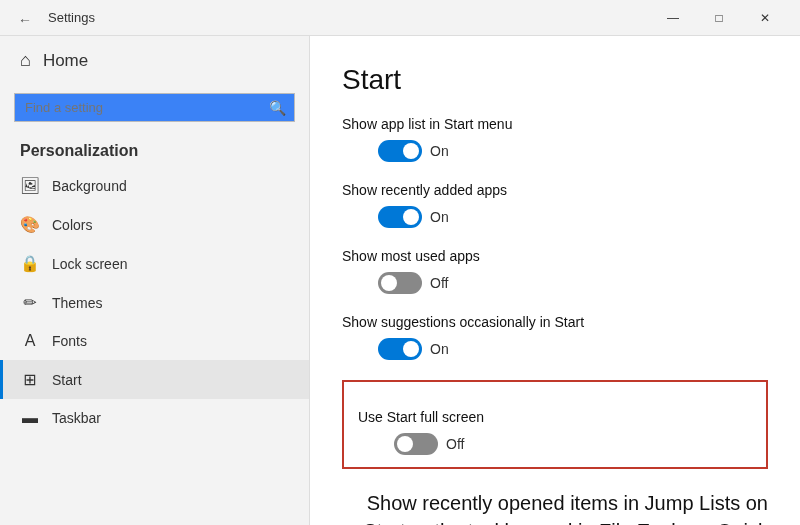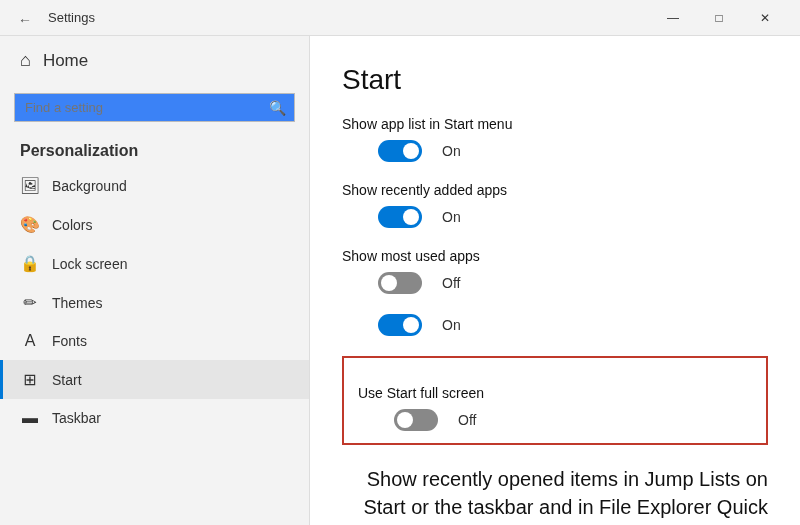--- a/index.html
+++ b/index.html
@@ -154,21 +154,21 @@
     }
     .setting-label {
       font-size: 14px;
       color: #111;
       margin-bottom: 8px;
       margin-top: 15px;
     }
     .setting-row {
       display: flex;
       align-items: center;
-      gap: 20px;
+      gap: 8px;
       padding-left: 36px;
     }
     .toggle-value {
       font-size: 14px;
       color: #333;
     }
 
     
     .toggle {
       position: relative;
@@ -306,20 +306,21 @@
         <div class="setting-block">
     <div class="setting-label">Show most used apps</div>
     <div class="setting-row">
       <div class="toggle off">
         <div class="toggle-knob"></div>
       </div>
       <span class="toggle-value">Off</span>
     </div>
   </div>
         <div class="setting-block">
+    <div class="setting-label">Show suggestions occasionally in Start</div>
     <div class="setting-row">
       <div class="toggle on">
         <div class="toggle-knob"></div>
       </div>
       <span class="toggle-value">On</span>
     </div>
   </div>
       </div>
 
     <div class="highlight-box">

